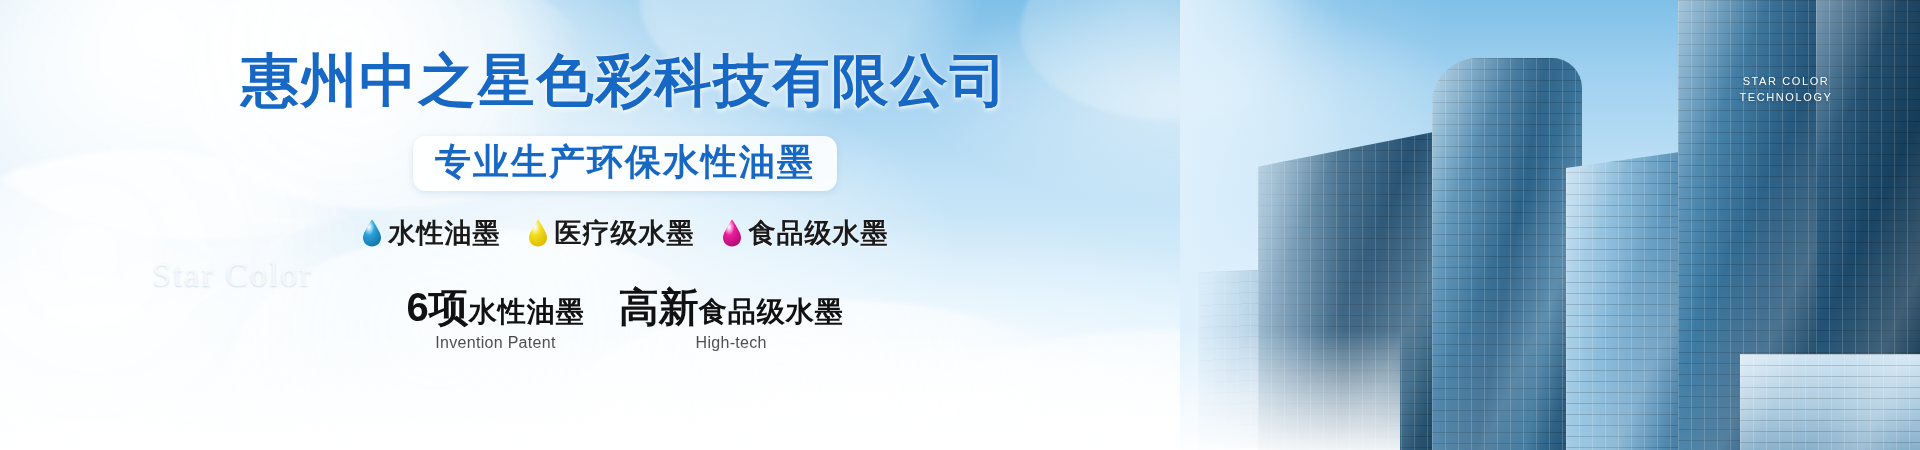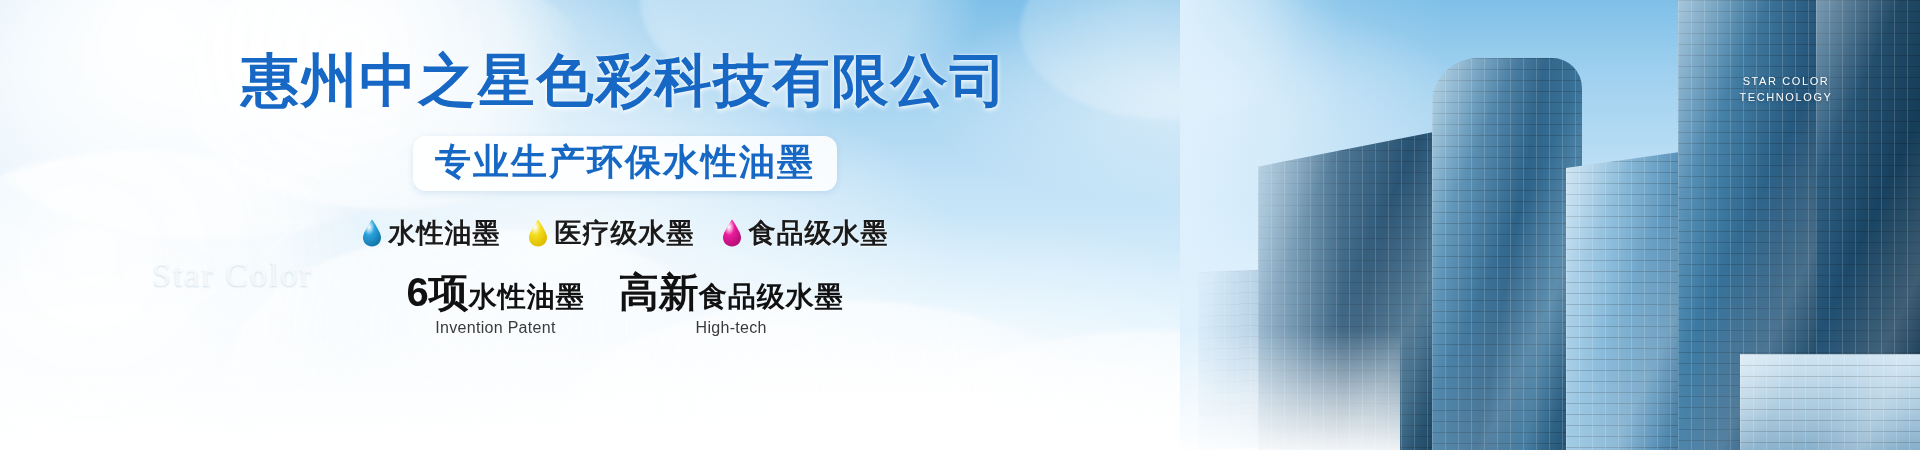--- a/index.html
+++ b/index.html
@@ -178,21 +178,21 @@
   }
   .feature { display:flex; align-items:center; gap:7px; }
   .drop { width:20px; height:28px; flex:none; }
   .feature-label {
     font-size:27px; font-weight:bold;
     color:#1a1a1a; letter-spacing:1px;
     text-shadow:0 1px 2px rgba(255,255,255,.8);
   }
 
   .badges {
-    margin-top:21px;
+    margin-top:36px;
     display:flex; align-items:center; gap:34px;
   }
   .badge { text-align:center; }
   .badge-cn {
     display:flex; align-items:baseline; justify-content:center;
     color:#111111; white-space:nowrap;
   }
   .badge-big {
     font-size:40px; font-weight:bold; letter-spacing:0px; line-height:1;
   }

